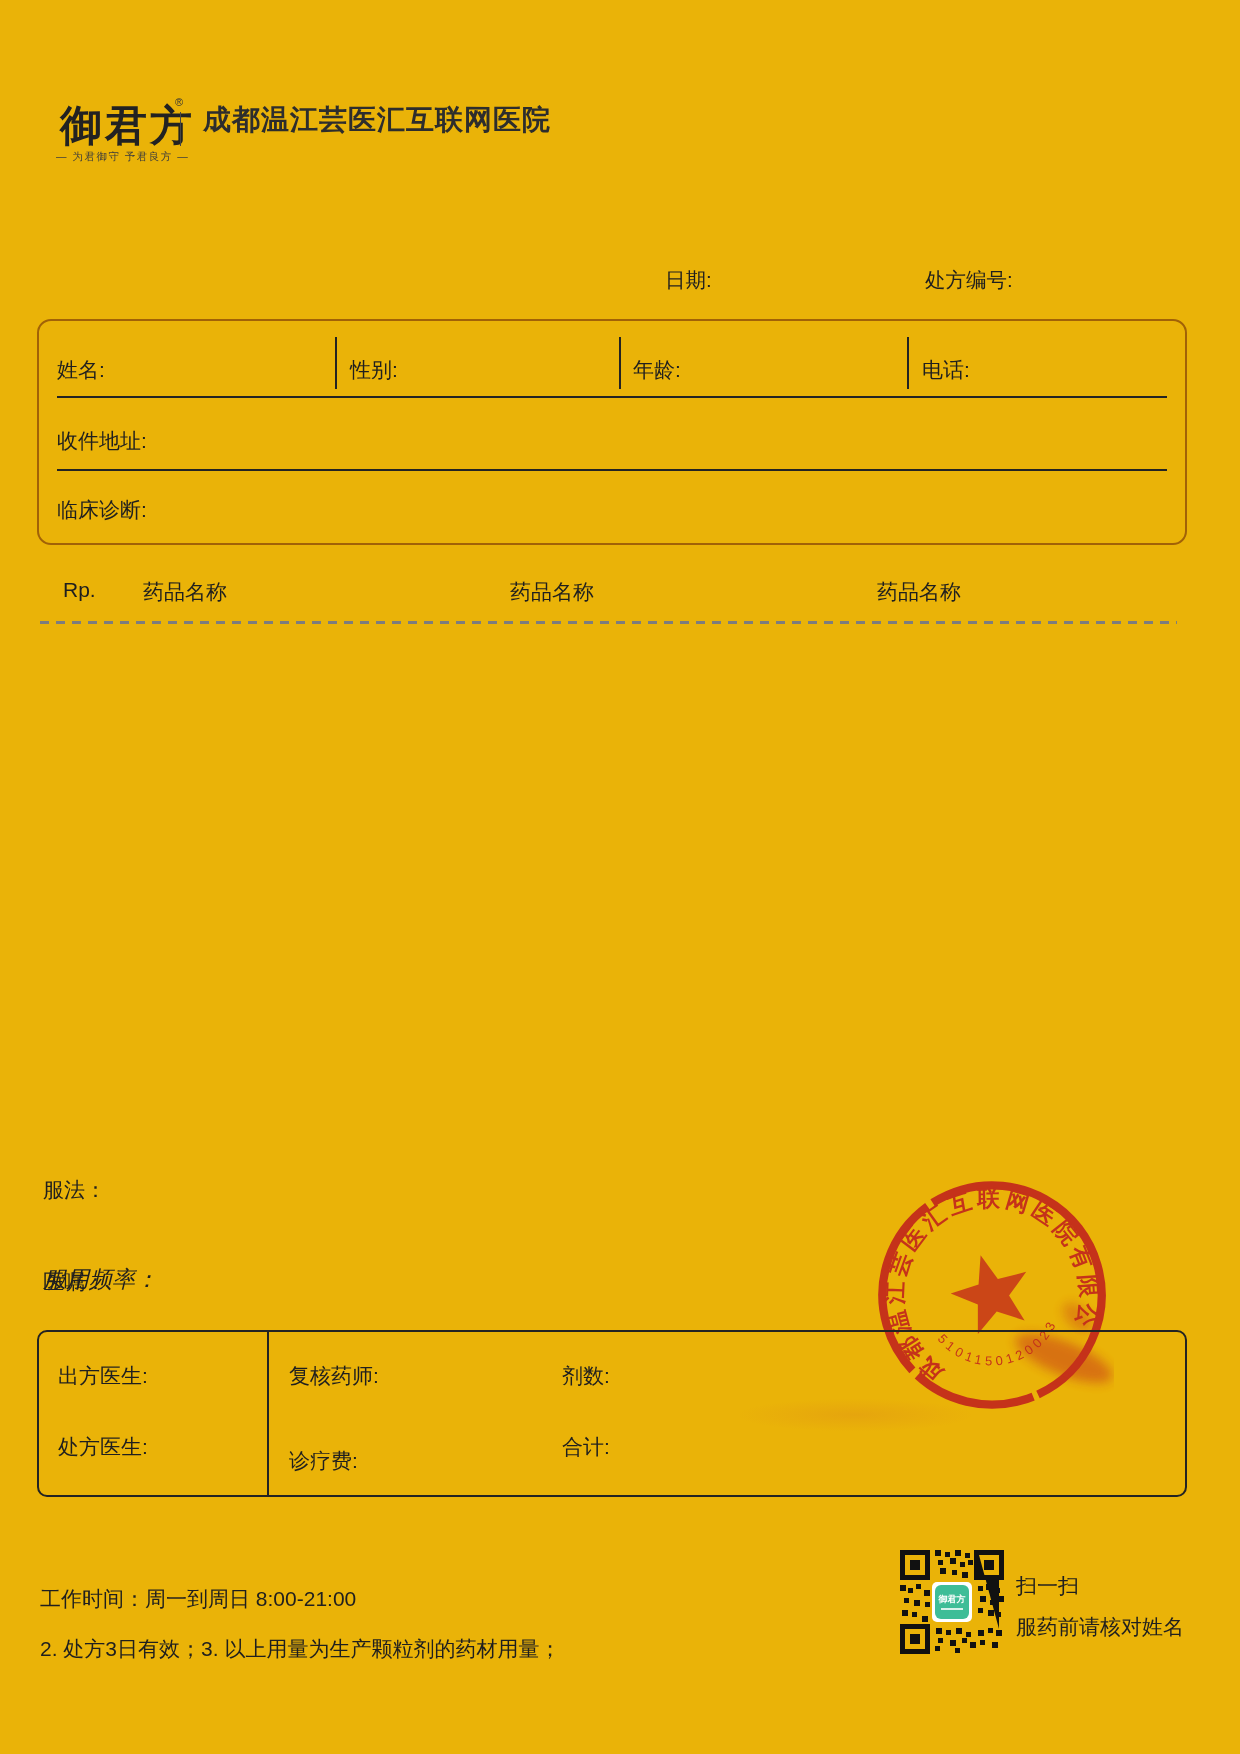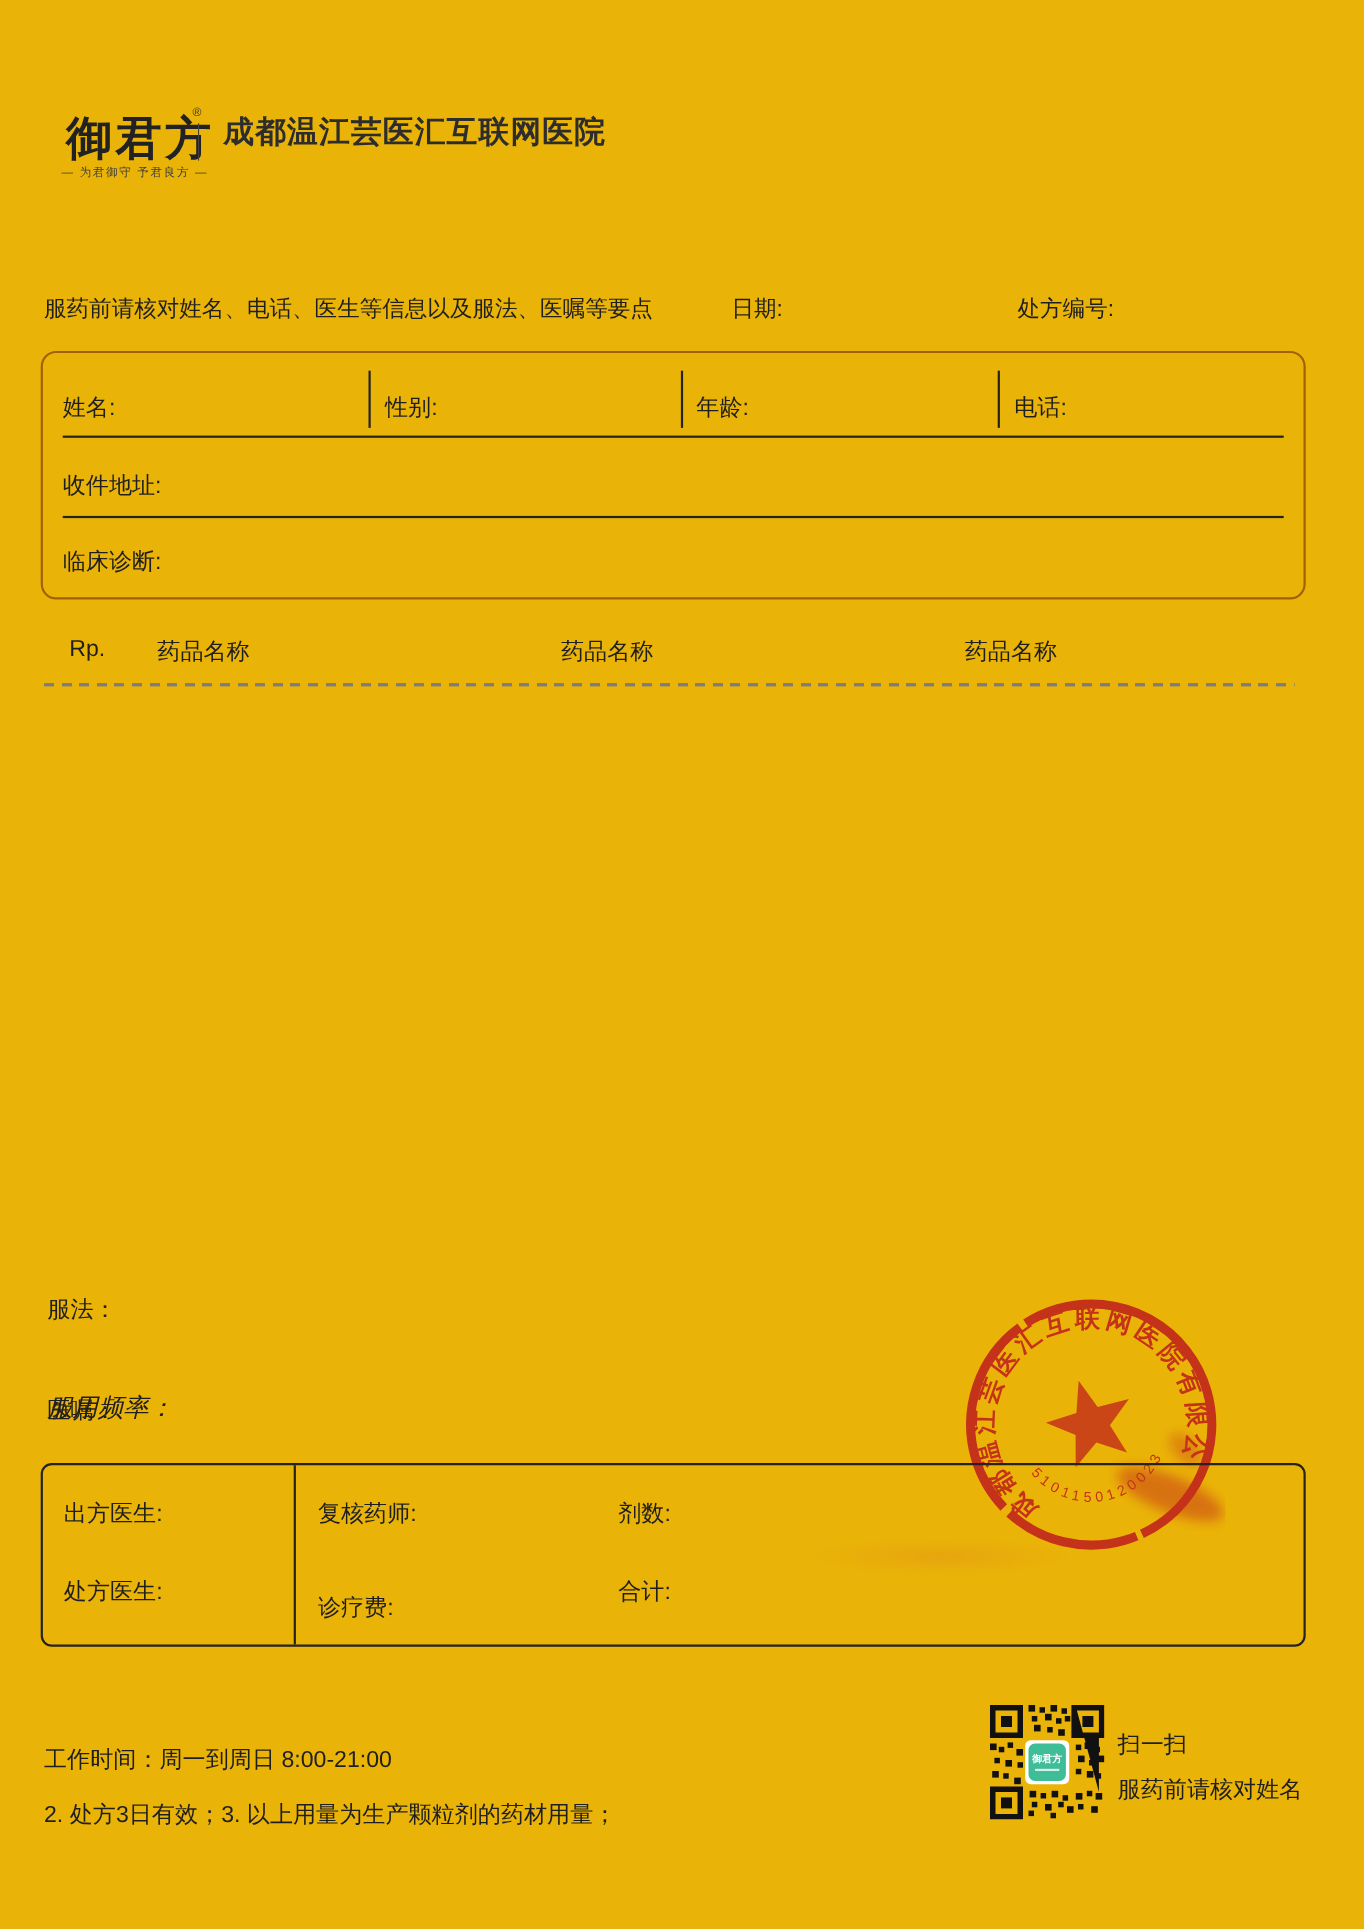--- a/index.html
+++ b/index.html
@@ -52,21 +52,20 @@
 <body>
 
 <div id="page">
 
   <div class="abs logo-text">御君方</div>
   <div class="abs logo-reg">®</div>
   <div class="abs logo-vbar"></div>
   <div class="abs logo-tagline">— 为君御守 予君良方 —</div>
   <div class="abs hospital-title">成都温江芸医汇互联网医院</div>
 
-  <div class="abs notice-text">服药前请核对姓名、电话、医生等信息以及服法、医嘱等要点</div>
   <div class="abs date-label">日期:</div>
   <div class="abs rxno-label">处方编号:</div>
 
   <div class="abs patient-box">
     <div class="pb-label" style="left:18px;top:35px;">姓名:</div>
     <div class="vdiv" style="left:296px;"></div>
     <div class="pb-label" style="left:311px;top:35px;">性别:</div>
     <div class="vdiv" style="left:580px;"></div>
     <div class="pb-label" style="left:594px;top:35px;">年龄:</div>
     <div class="vdiv" style="left:868px;"></div>

